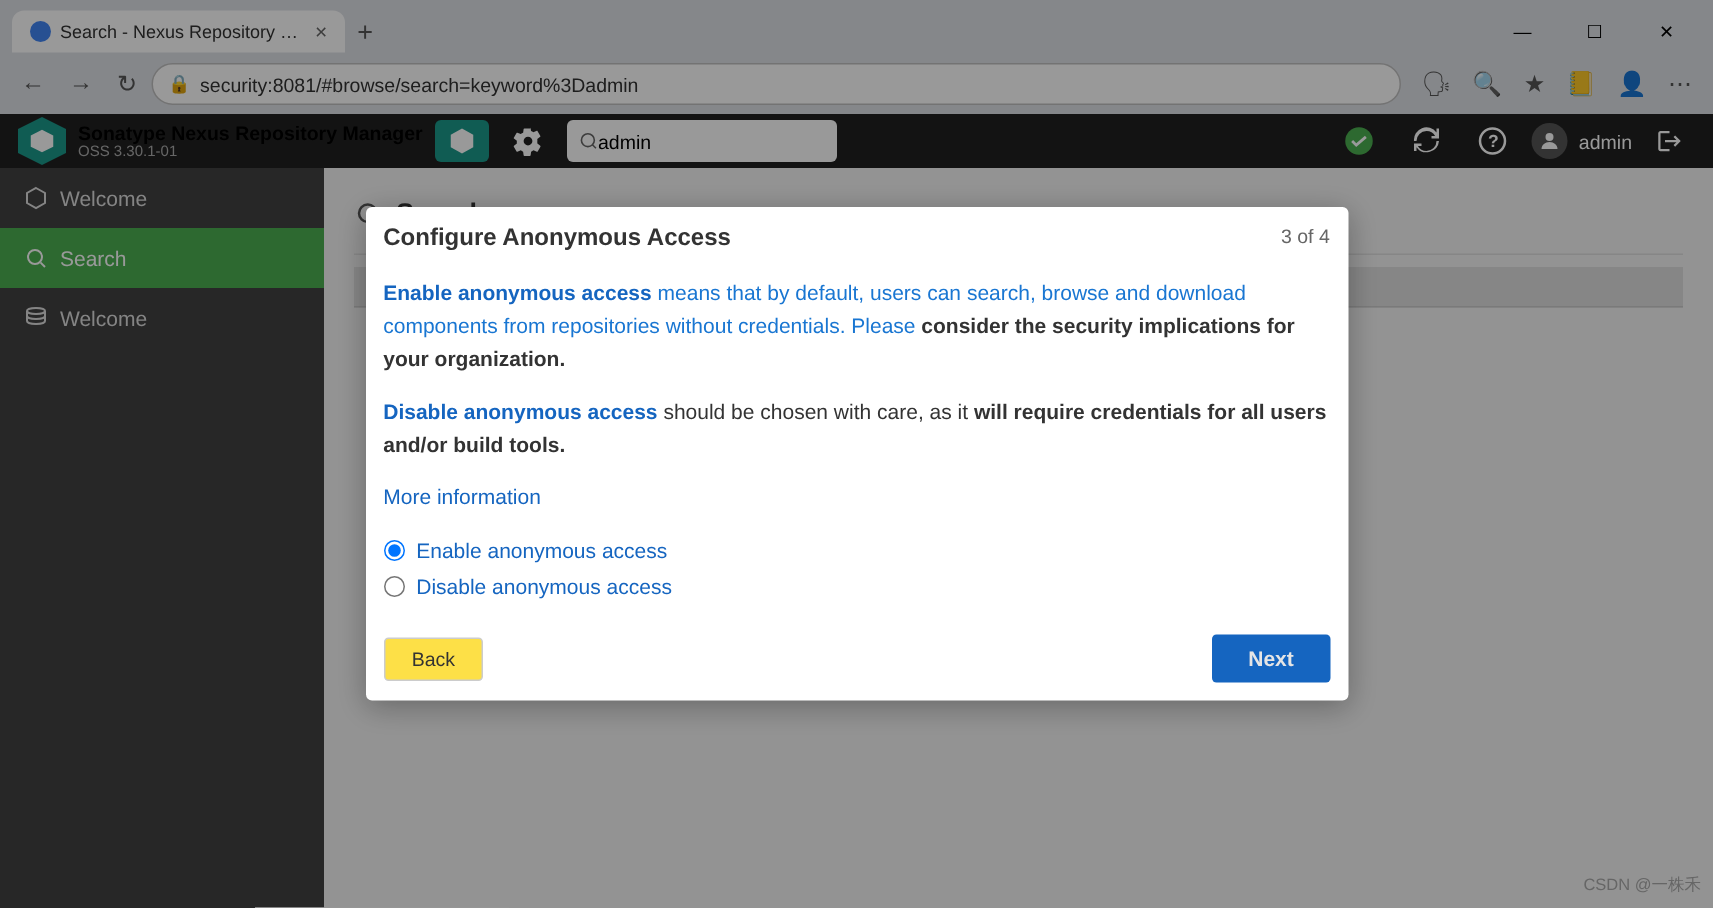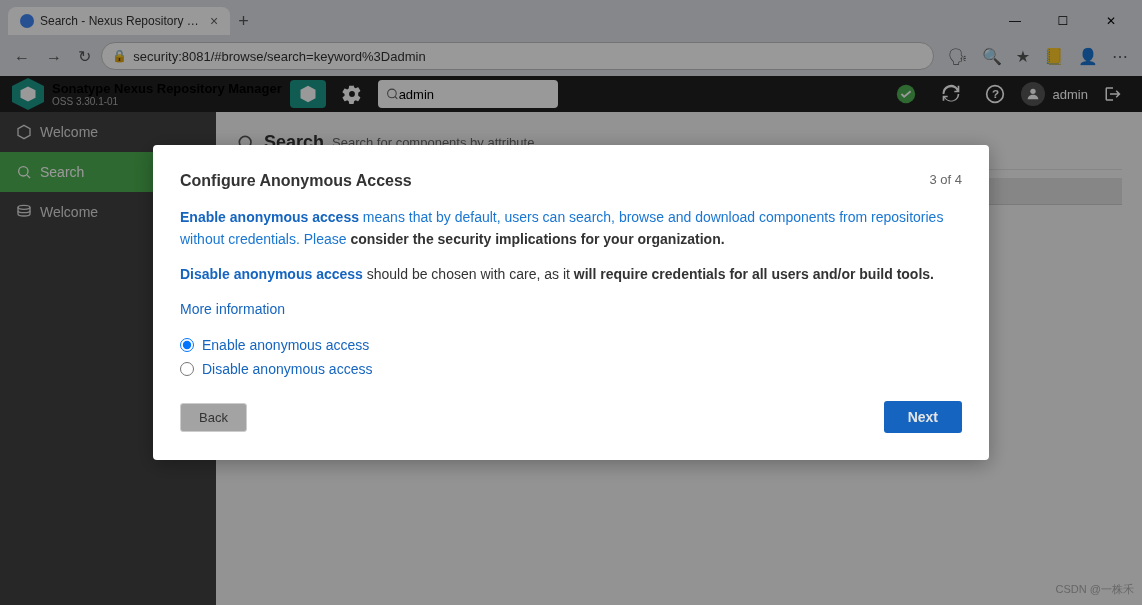--- a/index.html
+++ b/index.html
@@ -58,37 +58,37 @@
     .content-header p { color: #666; font-size: 13px; }
 
     
     .table-header { display: flex; background: #e0e0e0; border-bottom: 1px solid #ccc; padding: 6px 12px; }
     .table-header-cell { font-size: 12px; color: #333; font-weight: bold; }
     .col-version { width: 80px; }
     .col-format { width: 100px; }
 
     
     .overlay { position: fixed; top: 0; left: 0; width: 100%; height: 100%; background: rgba(0,0,0,0.4); z-index: 100; display: flex; align-items: center; justify-content: center; }
-    .dialog { background: #fff; border-radius: 4px; width: 836px; padding: 27px; box-shadow: 0 4px 20px rgba(0,0,0,0.3); position: relative; }
+    .dialog { background: #fff; border-radius: 4px; width: 655px; padding: 12px; box-shadow: 0 4px 20px rgba(0,0,0,0.3); position: relative; }
     .dialog-header { display: flex; justify-content: space-between; align-items: flex-start; margin-bottom: 16px; }
     .dialog-title { font-size: 16px; font-weight: bold; color: #333; }
     .dialog-step { font-size: 13px; color: #666; }
     .dialog-body { font-size: 14px; line-height: 1.6; color: #333; margin-bottom: 16px; }
     .dialog-body p { margin-bottom: 12px; }
     .highlight-enable { color: #1565c0; font-weight: bold; }
     .highlight-blue { color: #1976d2; }
     .highlight-bold { font-weight: bold; }
     .more-info { color: #1565c0; text-decoration: none; font-size: 14px; display: inline-block; margin-bottom: 20px; }
     .radio-group { display: flex; flex-direction: column; gap: 8px; margin-bottom: 24px; }
     .radio-item { display: flex; align-items: center; gap: 8px; font-size: 14px; cursor: pointer; }
     .radio-item input[type="radio"] { width: 14px; height: 14px; cursor: pointer; }
     .radio-label-enable { color: #1565c0; }
     .radio-label-disable { color: #1565c0; }
     .dialog-footer { display: flex; justify-content: space-between; align-items: center; }
-    .btn-back { background: #a3a3a3; border: 1px solid #ccc; color: #333; padding: 6px 18px; border-radius: 3px; cursor: pointer; font-size: 13px; }
+    .btn-back { background: #fde047; border: 1px solid #ccc; color: #333; padding: 6px 18px; border-radius: 3px; cursor: pointer; font-size: 13px; }
     .btn-next { background: #1565c0; border: none; color: #e5e5e5; padding: 8px 24px; border-radius: 3px; cursor: pointer; font-size: 14px; font-weight: bold; }
 
     
     .watermark { position: fixed; bottom: 8px; right: 8px; color: #666; font-size: 11px; z-index: 200; }
   </style>
 </head>
 <body>
 
 <div class="browser-chrome">
   <div class="tab-bar">

